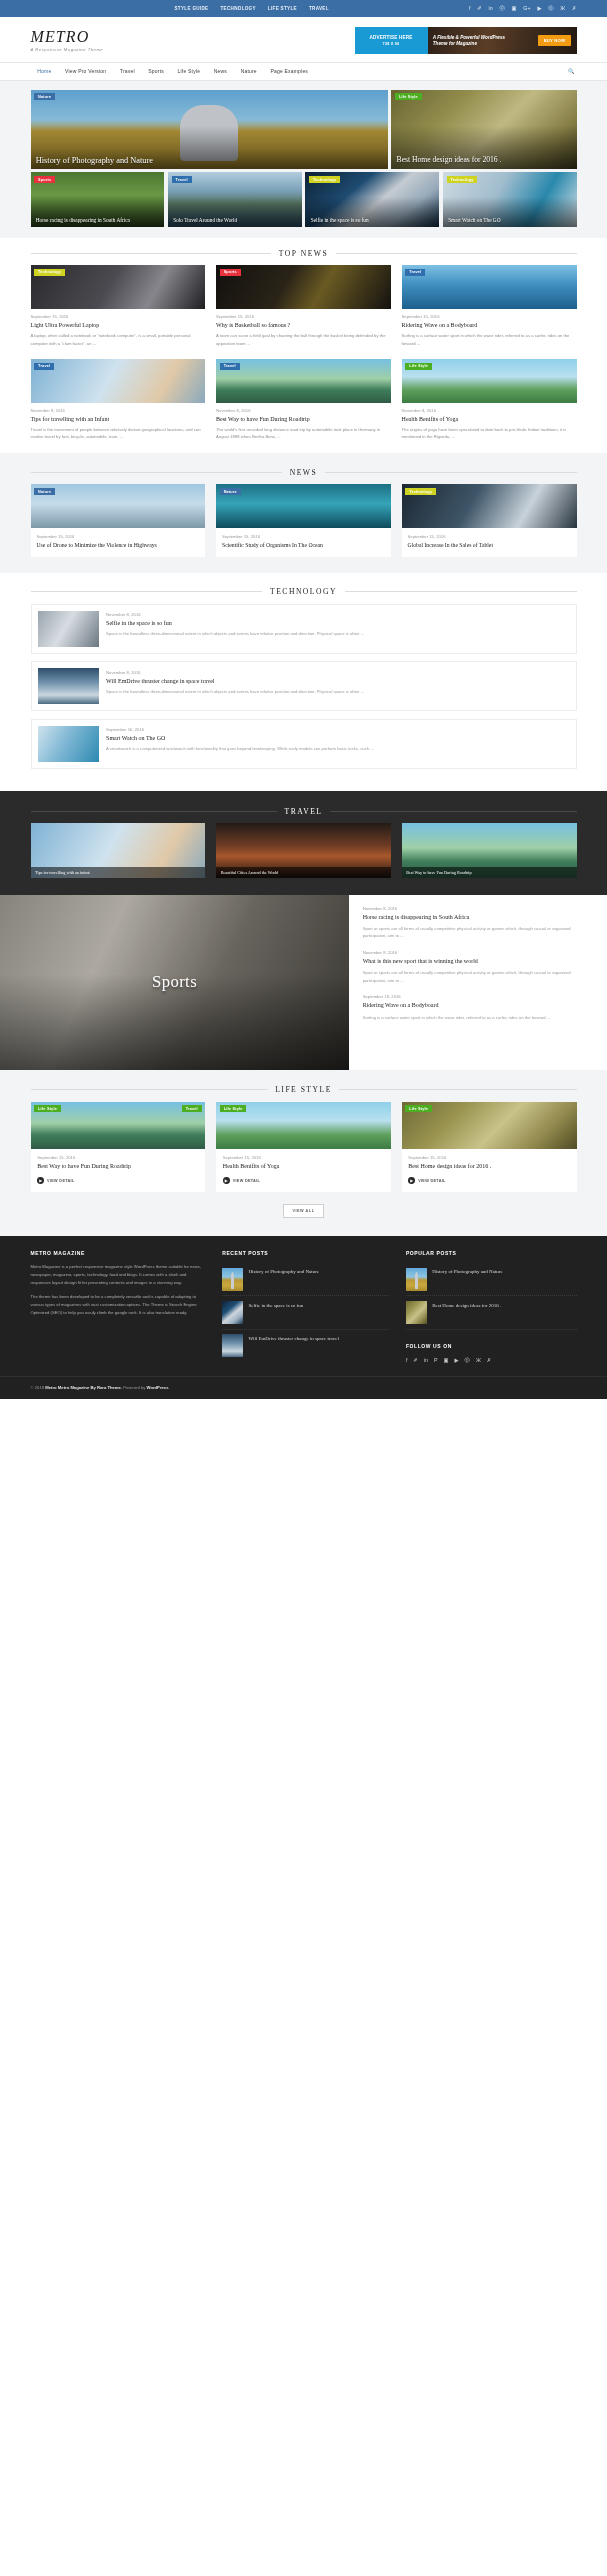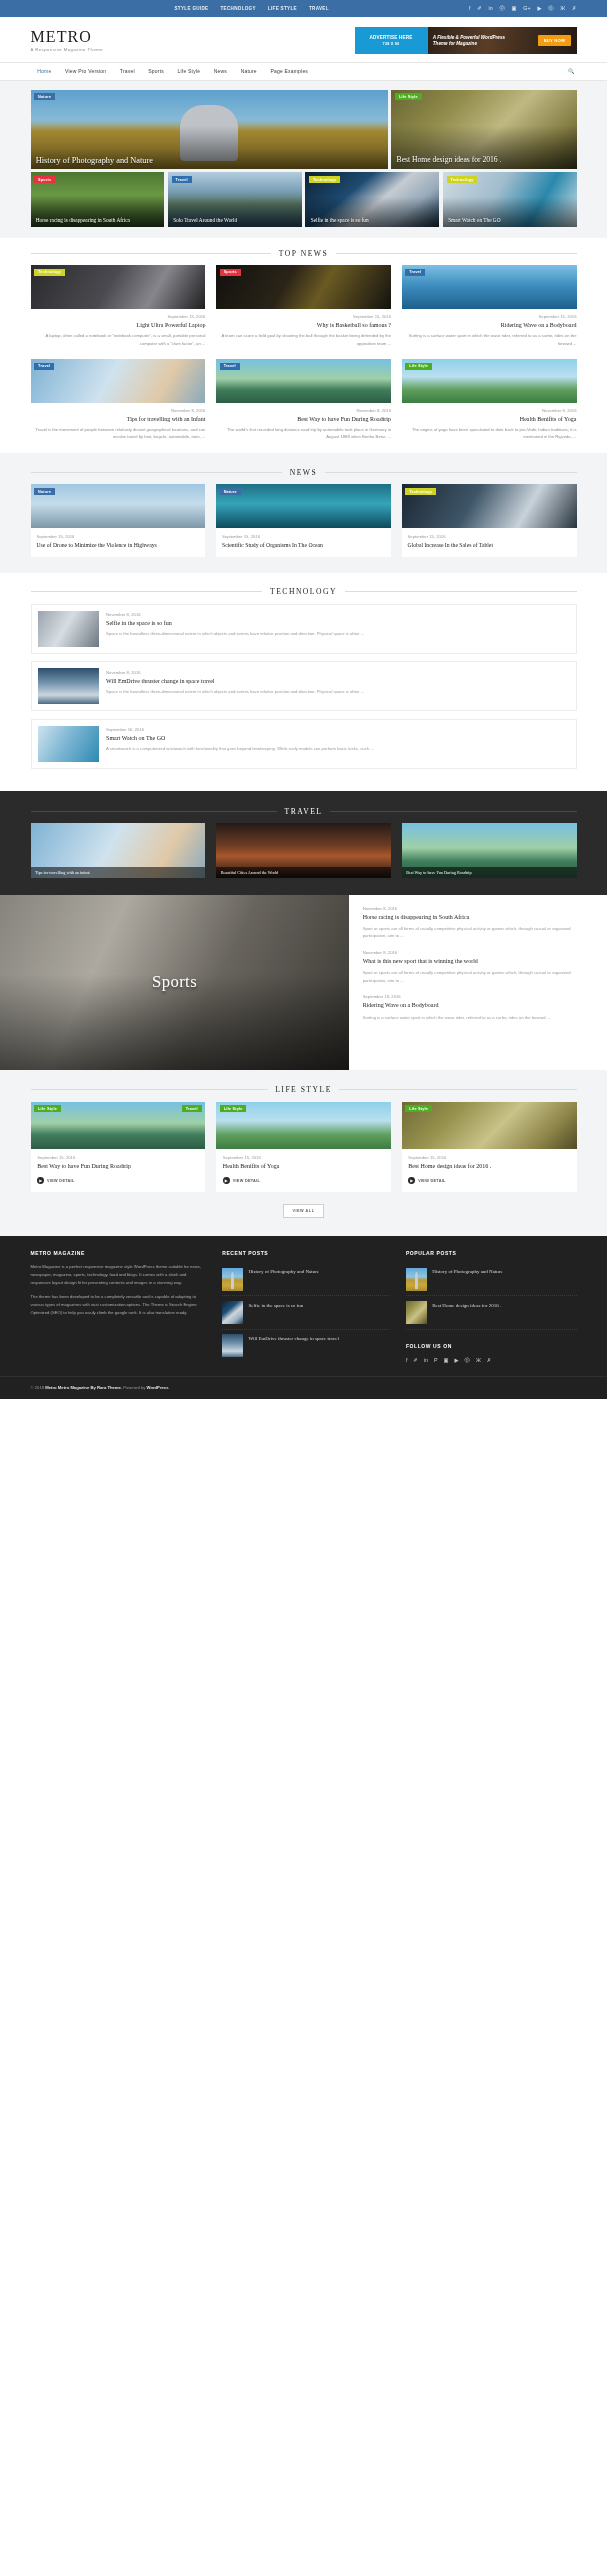--- a/index.html
+++ b/index.html
@@ -27,21 +27,21 @@
   .topnav a {
     color: #e8eef5; text-decoration: none; font-size: 4.6px;
     letter-spacing: 0.3px; text-transform: uppercase; font-weight: 600;
   }
   .topsocial { margin-left: auto; display: flex; gap: 6.8px; align-items: center; }
   .topsocial span { color: #dbe6f2; font-size: 5.3px; line-height: 1; }
 
   
   .header { background: #fff; padding: 10.6px 0 7.6px; }
   .header-inner { width: 546px; margin: 0 auto; display: flex; align-items: center; }
-  .logo-block { width: 175px; }
+  .logo-block { width: 175px; font-style: italic; }
   .logo {
     font-family: "Liberation Serif", serif;
     font-size: 16px; letter-spacing: 1.1px; color: #1b1b1b; line-height: 1;
   }
   .tagline { font-size: 4.2px; color: #8a8a8a; letter-spacing: 0.5px; margin-top: 2.3px; }
   .ads { margin-left: auto; display: flex; }
   .ad-box {
     width: 73px; height: 27px; background: #1a9ad4; color: #fff;
     display: flex; flex-direction: column; align-items: center; justify-content: center;
     gap: 2.3px;
@@ -118,21 +118,21 @@
 
   
   .sec-head { display: flex; align-items: center; gap: 7.6px; padding: 10.6px 0 7.6px; }
   .sec-head .line { flex: 1; height: 0.8px; background: #dcdcdc; }
   .sec-head h2 {
     font-family: "Liberation Serif", serif; font-size: 7.6px; letter-spacing: 1.5px;
     color: #1d1d1d; font-weight: 400; text-transform: uppercase;
   }
 
   
-  .topnews { background: #fff; padding-bottom: 12px; text-align: right; }
+  .topnews { background: #fff; padding-bottom: 12px; }
   .grid3 { display: flex; gap: 10.6px; }
   .card { flex: 1; }
   .card .thumb { width: 100%; height: 44px; position: relative; overflow: hidden; }
   .card .date { font-size: 4.2px; color: #9a9a9a; margin: 4.6px 0 3px; }
   .card h3 {
     font-family: "Liberation Serif", serif; font-size: 6px; font-weight: 400;
     color: #1d1d1d; line-height: 1.25; margin-bottom: 3px;
   }
   .card p { font-size: 4.2px; line-height: 1.75; color: #8e8e8e; }
   .grid3.row2 { margin-top: 12px; }

